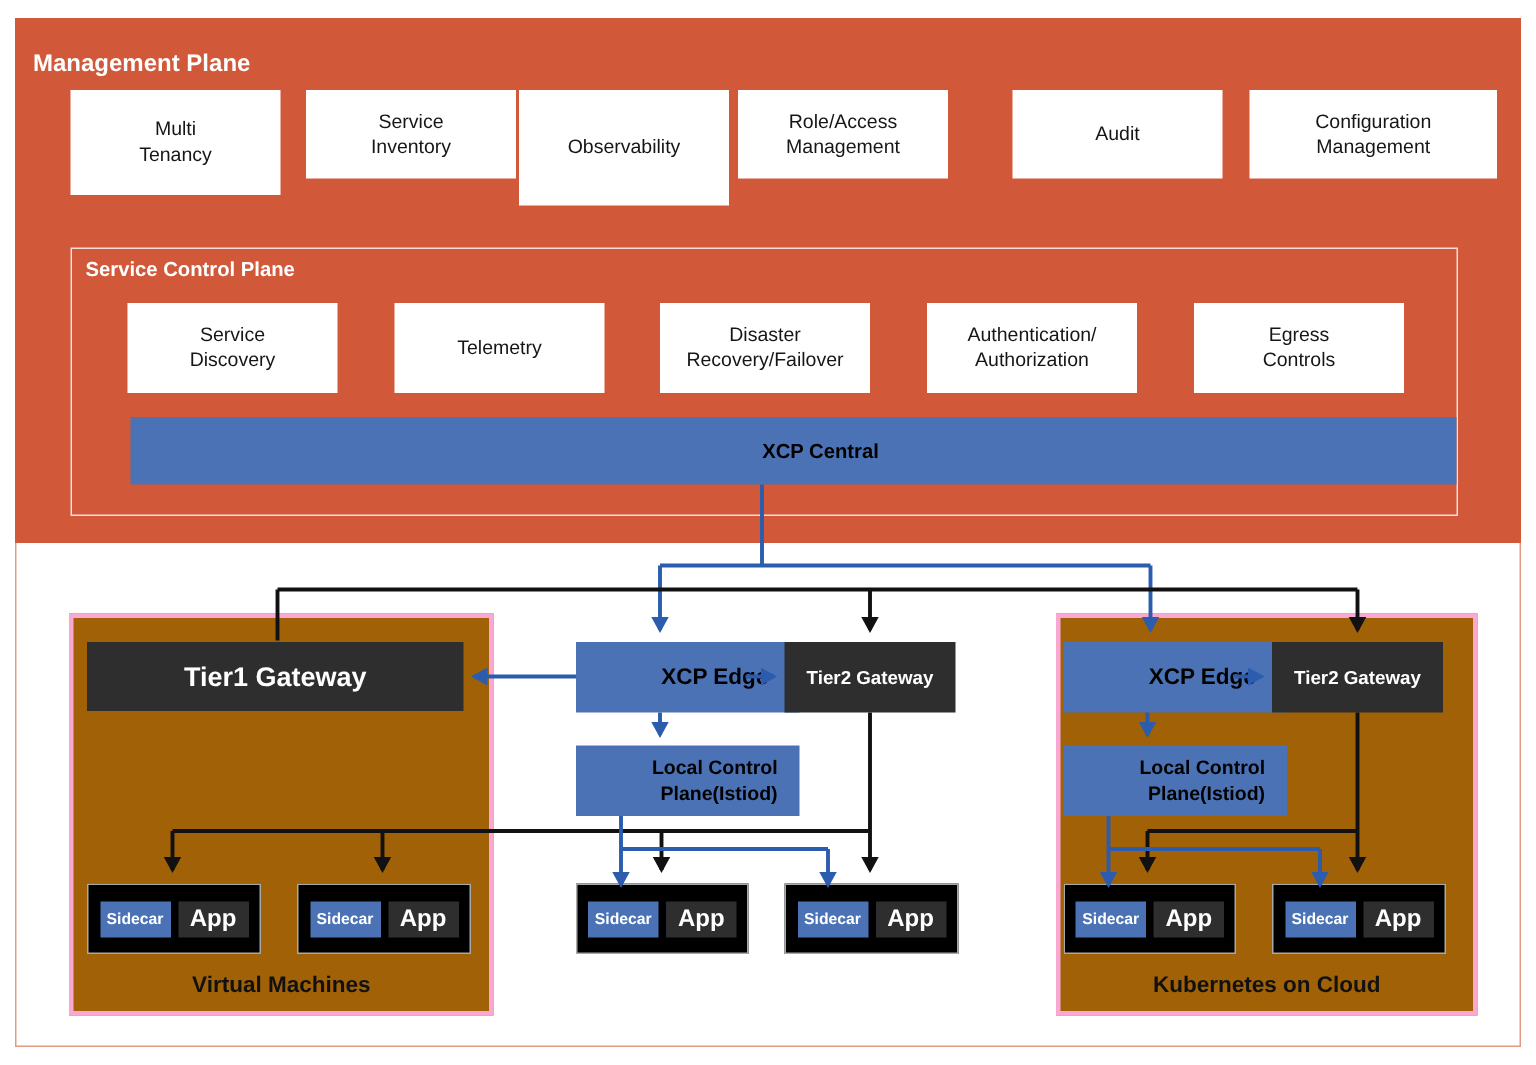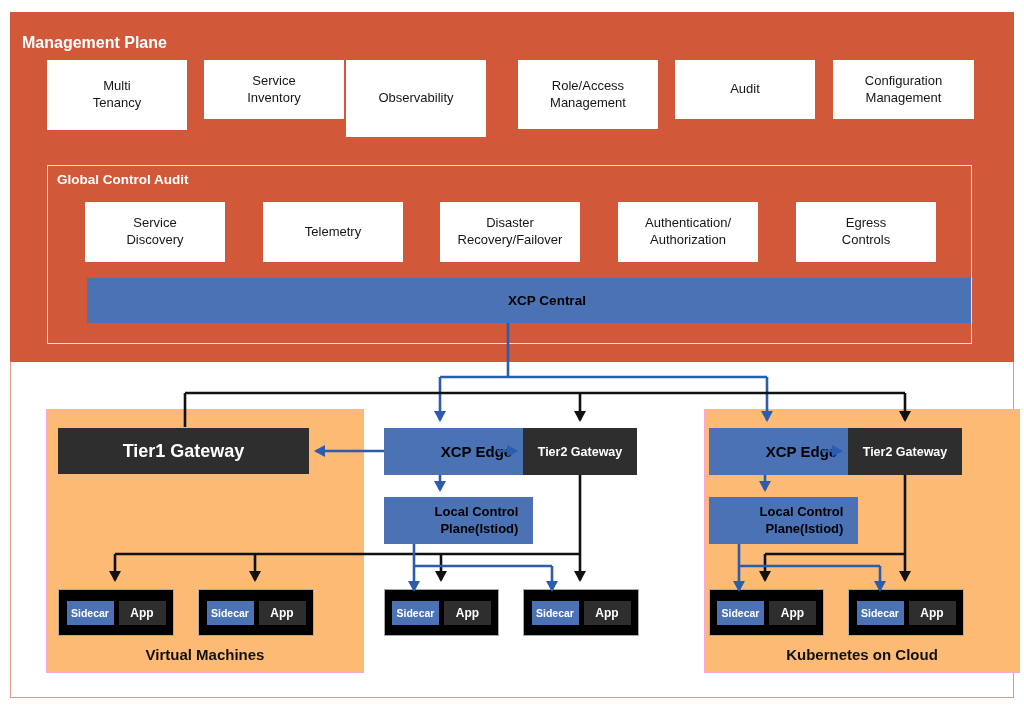--- a/index.html
+++ b/index.html
@@ -17,62 +17,62 @@
     text-align:center;font-size:13px;line-height:1.3;white-space:pre-line;font-weight:500;
   }
   .bluebar{
     position:absolute;background:#4a72b4;color:#000000;display:flex;align-items:center;justify-content:center;
     font-weight:700;font-size:13.5px;text-align:right;white-space:pre-line;padding-left:36px;
   }
   .darkbox{
     position:absolute;background:#2e2e2e;color:#fff;display:flex;align-items:center;justify-content:center;
     font-weight:700;text-align:center;
   }
-  .cluster{position:absolute;background:#fdba74;border:1px solid #f9a8d4;padding-left:39px;}
+  .cluster{position:absolute;background:#a16207;border:3px solid #f9a8d4;}
   .cluster-label{
     position:absolute;left:0;bottom:9px;width:100%;text-align:center;
     font-size:15px;font-weight:700;color:#111;
   }
   .wl-group{
     position:absolute;border:1px solid #a9a9a9;background:#000000;
     display:flex;align-items:center;justify-content:center;gap:5px;
   }
   .sidecar{
     width:47px;height:24px;background:#4a72b4;color:#fff;font-size:10.5px;font-weight:700;
     display:flex;align-items:center;justify-content:center;
   }
   .appbox{
-    width:47px;height:24px;background:#2e2e2e;color:#fff;font-size:12px;font-weight:700;
+    width:47px;height:24px;background:#2e2e2e;color:#fff;font-size:16px;font-weight:700;
     display:flex;align-items:center;justify-content:center;
   }
   .wires{position:absolute;left:0;top:0;pointer-events:none;}
 </style>
 </head>
 <body>
 
 <div class="canvas">
 
   <div class="frame"></div>
 
   <div class="mgmt"></div>
   <div class="mgmt-title">Management Plane</div>
 
   <div class="wbox" style="left:47px;top:60px;width:140px;height:70px">Multi
 Tenancy</div>
   <div class="wbox" style="left:204px;top:60px;width:140px;height:59px">Service
 Inventory</div>
   <div class="wbox" style="left:346px;top:60px;width:140px;height:77px">Observability</div>
-  <div class="wbox" style="left:518px;top:60px;width:140px;height:69px">Role/Access
+  <div class="wbox" style="left:492px;top:60px;width:140px;height:59px">Role/Access
 Management</div>
   <div class="wbox" style="left:675px;top:60px;width:140px;height:59px">Audit</div>
-  <div class="wbox" style="left:833px;top:60px;width:141px;height:59px">Configuration
+  <div class="wbox" style="left:833px;top:60px;width:165px;height:59px">Configuration
 Management</div>
 
   <div class="gcp"></div>
-  <div class="gcp-title">Global Control Audit</div>
+  <div class="gcp-title">Service Control Plane</div>
 
   <div class="wbox" style="left:85px;top:202px;width:140px;height:60px">Service
 Discovery</div>
   <div class="wbox" style="left:263px;top:202px;width:140px;height:60px">Telemetry</div>
   <div class="wbox" style="left:440px;top:202px;width:140px;height:60px">Disaster
 Recovery/Failover</div>
   <div class="wbox" style="left:796px;top:202px;width:140px;height:60px">Egress
 Controls</div>
   <div class="wbox" style="left:618px;top:202px;width:140px;height:60px">Authentication/
 Authorization</div>

